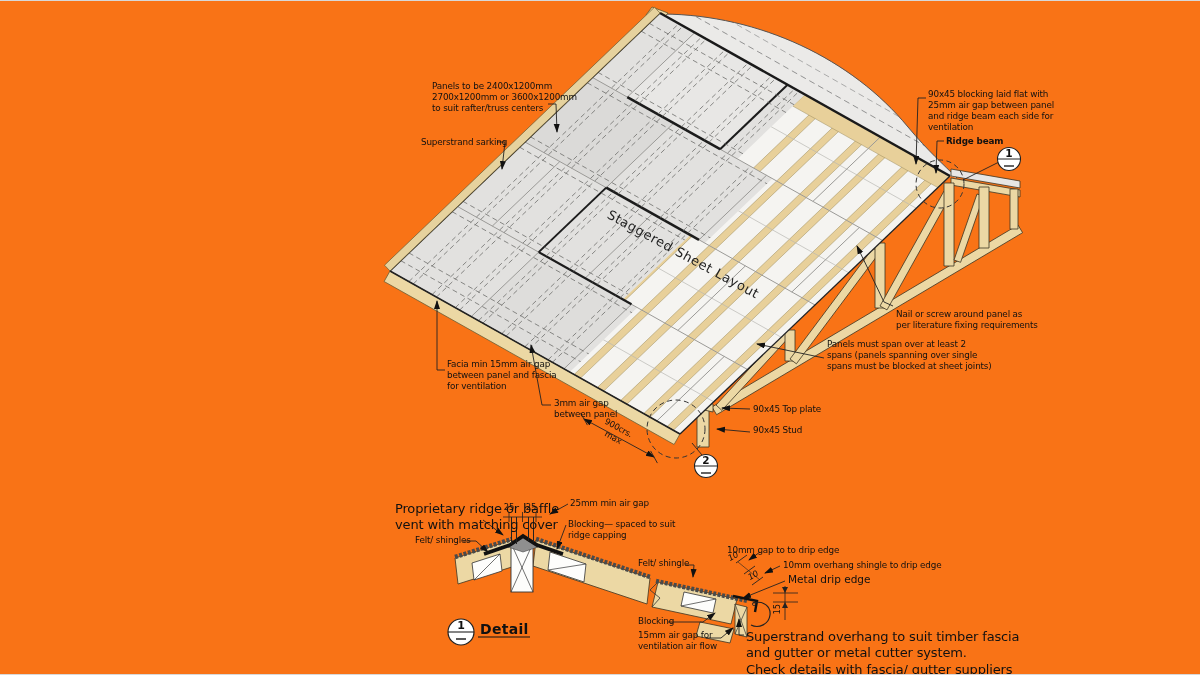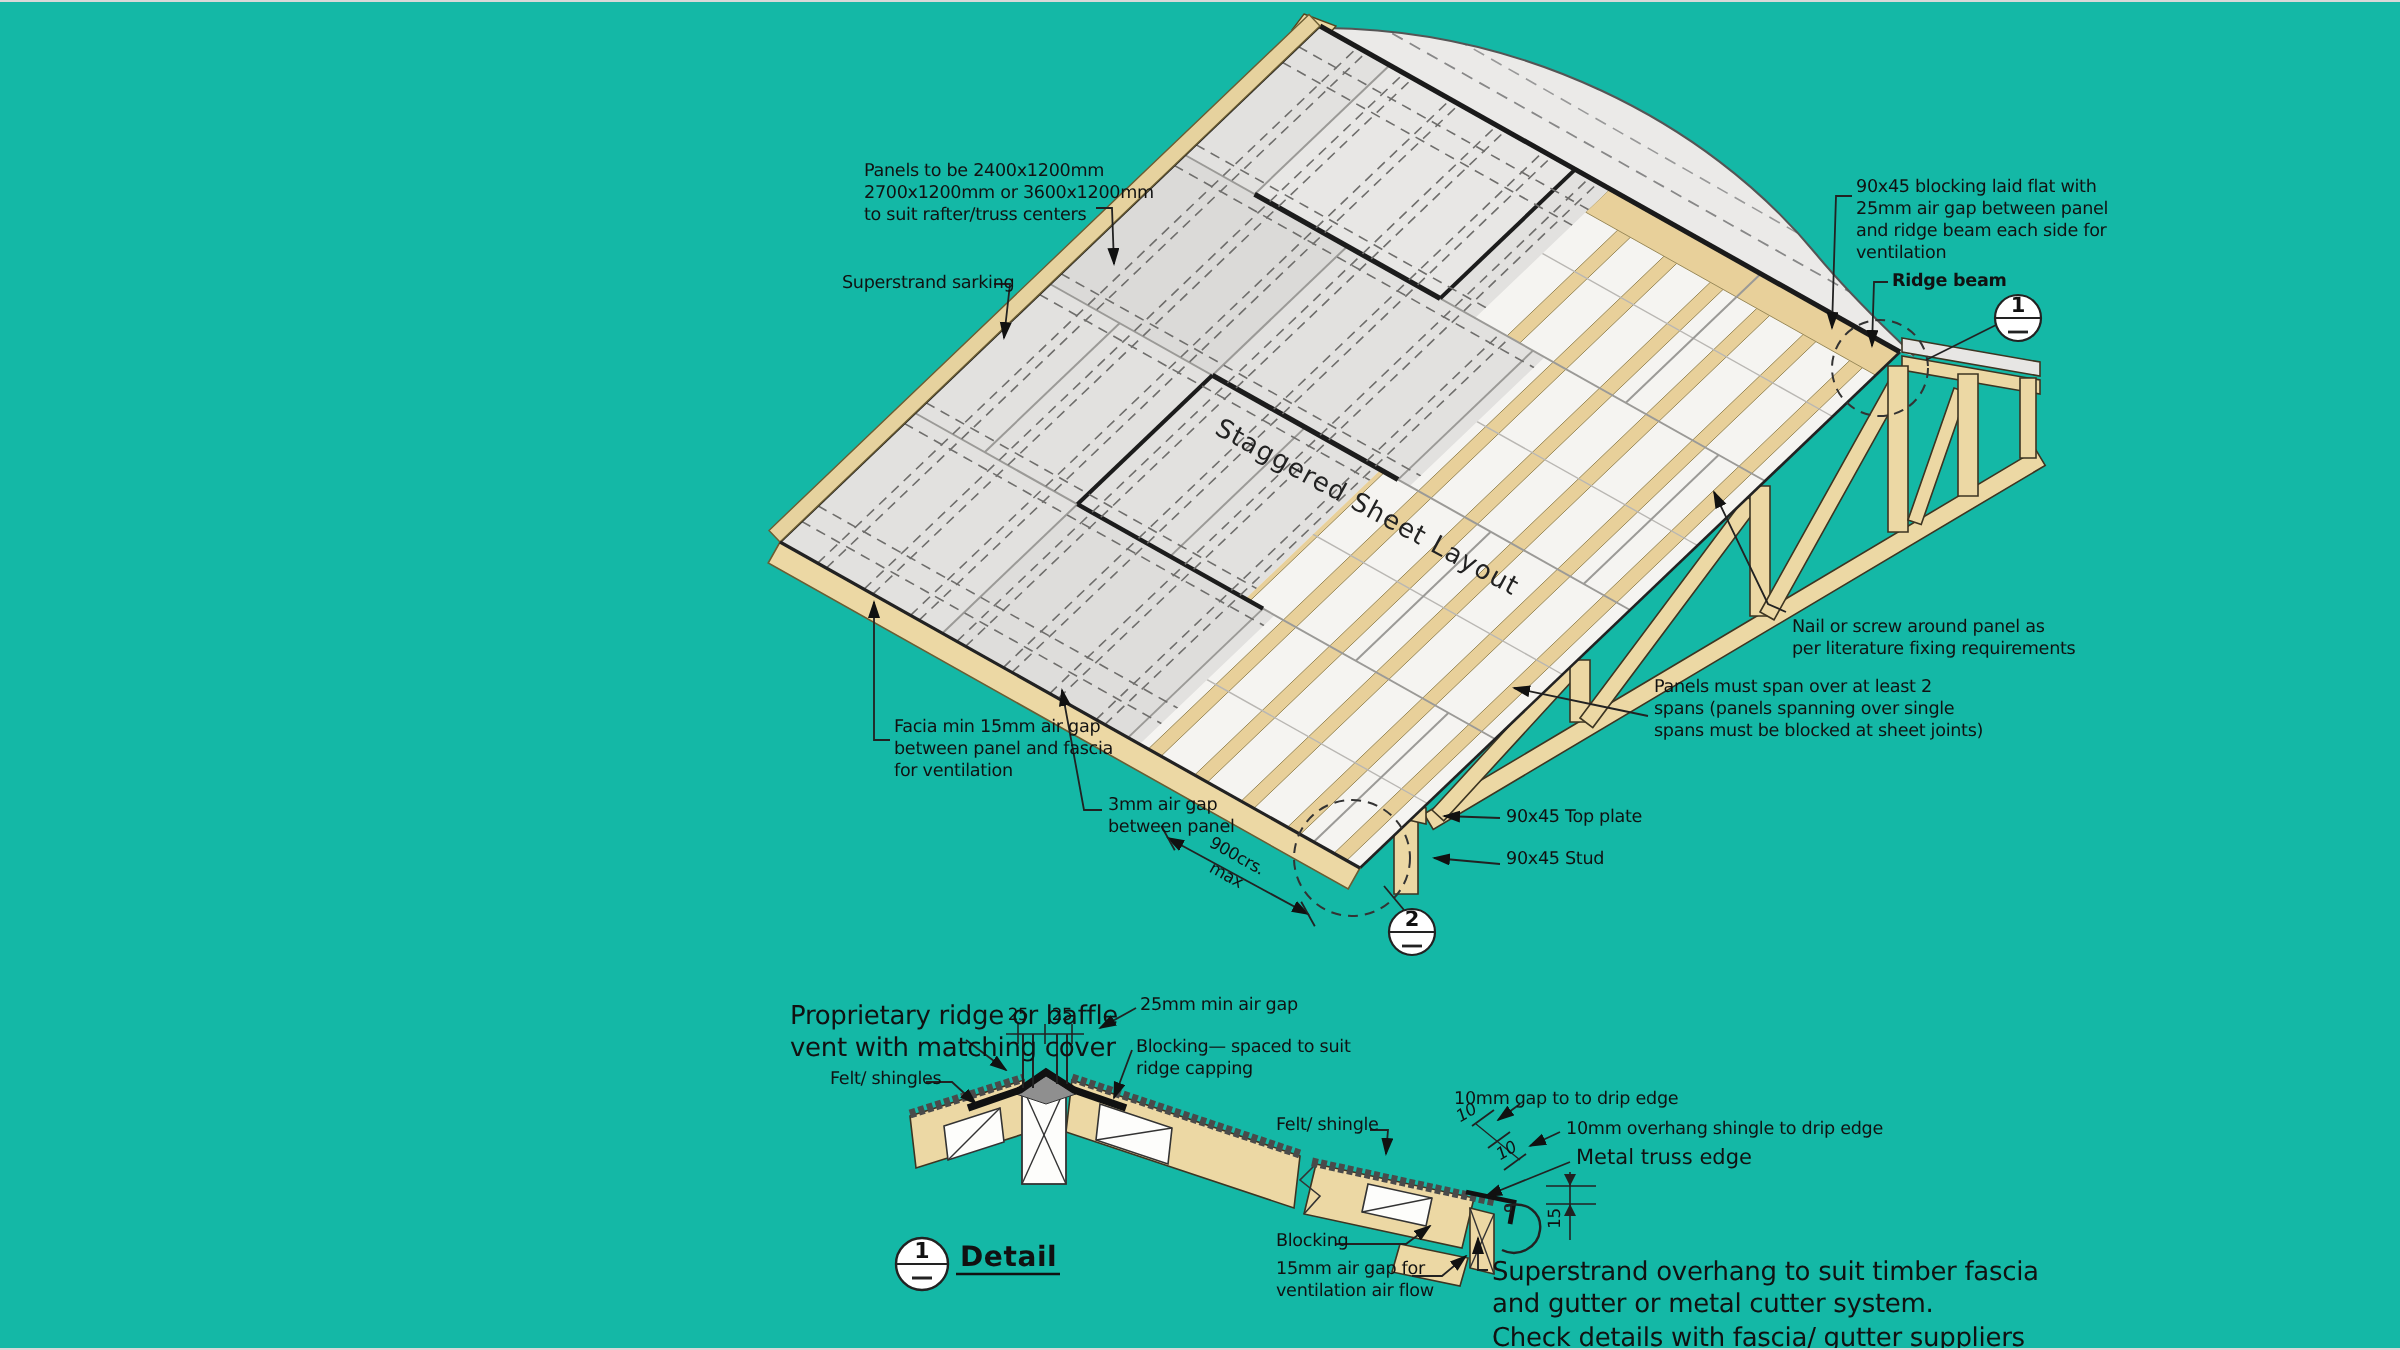--- a/index.html
+++ b/index.html
@@ -1,16 +1,16 @@
 <!DOCTYPE html>
 <html><head>
 <meta charset="utf-8">
 <style>
   html,body{margin:0;padding:0;background:#fff;}
-  .canvas{position:relative;width:1200px;height:675px;background:#14b8a6;overflow:hidden;
+  .canvas{position:relative;width:1200px;height:675px;background:#f97316;overflow:hidden;
           border-top:1px solid #d8d8d8;border-bottom:1px solid #d8d8d8;box-sizing:border-box;
           font-family:"DejaVu Sans",sans-serif;}
   svg{position:absolute;left:0;top:0;}
   .lbl{position:absolute;font:8.8px/1.25 "DejaVu Sans",sans-serif;color:#111;
        white-space:pre-line;letter-spacing:-0.15px;}
   .lbl-sm{font-size:13px;}
   .lbl-lg{font-size:10.5px;letter-spacing:0;}
   .lbl-stag{font-size:13px;color:#222;letter-spacing:0.6px;transform:rotate(28.5deg);transform-origin:left top;}
   .lbl-dim{font-size:8.4px;text-align:center;}
   .rot29{transform:rotate(29deg);}
@@ -302,21 +302,21 @@
 <div class="lbl" style="left:570px;top:497px;">25mm min air gap</div>
 <div class="lbl" style="left:568px;top:518px;">Blocking— spaced to suit
 ridge capping</div>
 <div class="lbl" style="left:415px;top:534px;">Felt/ shingles</div>
 <div class="marker-num" style="left:449px;top:618px;font-size:11px;">1</div>
 <div class="detail-title" style="left:480px;top:620px;">Detail</div>
 
 <div class="lbl" style="left:638px;top:557px;">Felt/ shingle</div>
 <div class="lbl" style="left:727px;top:544px;">10mm gap to to drip edge</div>
 <div class="lbl" style="left:783px;top:559px;">10mm overhang shingle to drip edge</div>
-<div class="lbl lbl-lg" style="left:788px;top:572px;">Metal truss edge</div>
+<div class="lbl lbl-lg" style="left:788px;top:572px;">Metal drip edge</div>
 <div class="lbl" style="left:638px;top:615px;">Blocking</div>
 <div class="lbl" style="left:638px;top:629px;">15mm air gap for
 ventilation air flow</div>
 <div class="lbl lbl-sm" style="left:746px;top:628px;">Superstrand overhang to suit timber fascia
 and gutter or metal cutter system.
 Check details with fascia/ gutter suppliers</div>
 <div class="lbl lbl-dim rotm30" style="left:728px;top:550px;">10</div>
 <div class="lbl lbl-dim rotm30" style="left:748px;top:569px;">10</div>
 <div class="lbl lbl-dim rotm90" style="left:772px;top:603px;">15</div>
 

